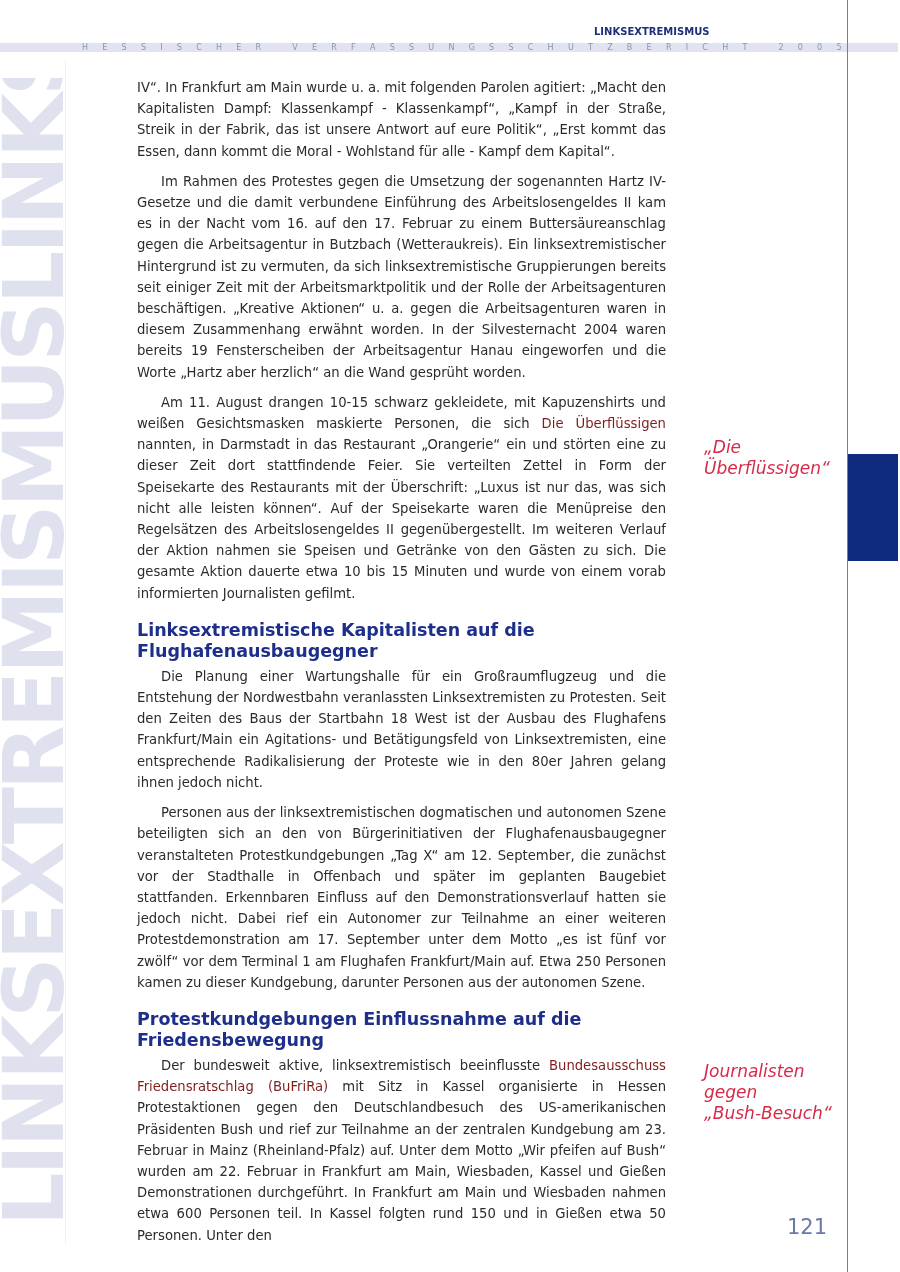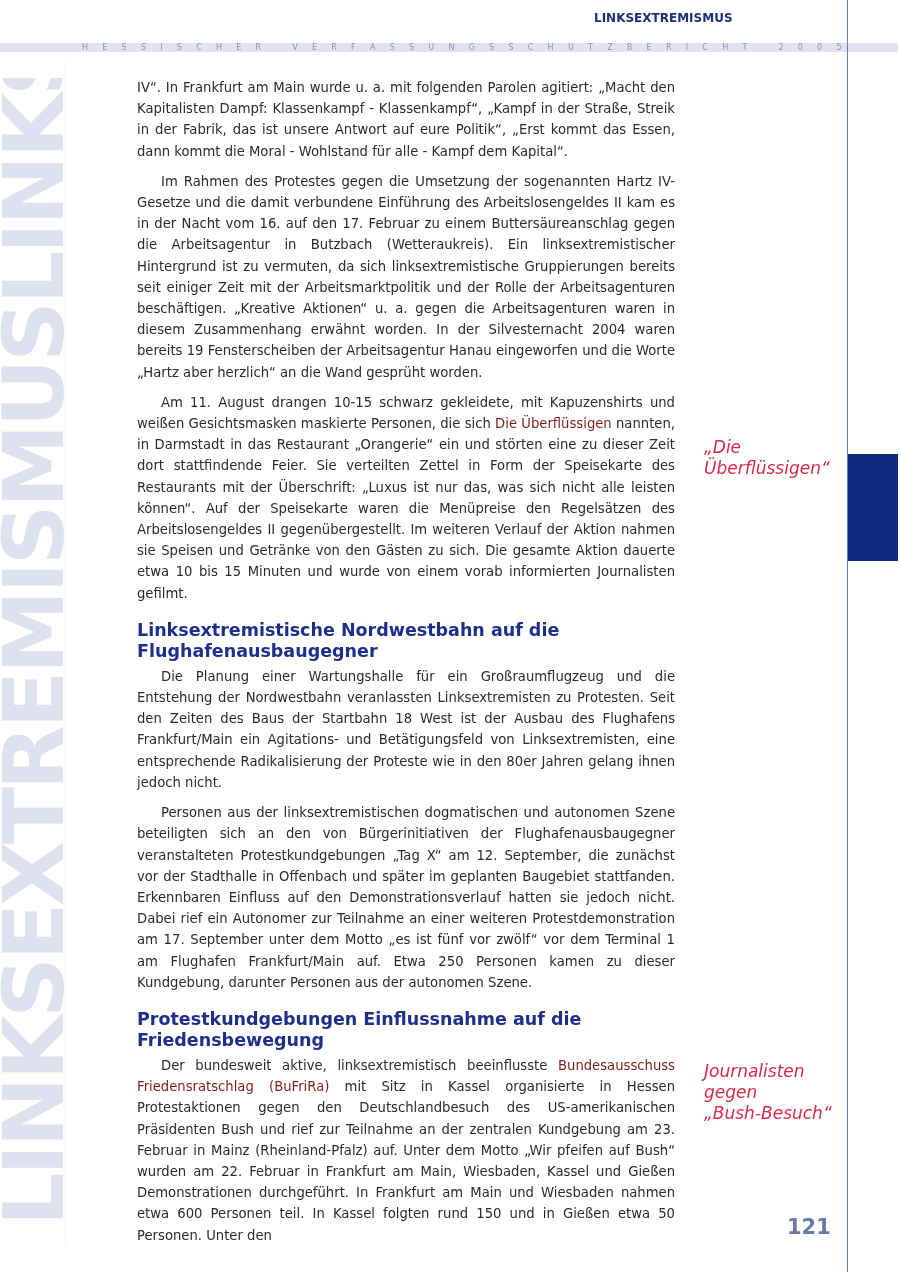--- a/index.html
+++ b/index.html
@@ -23,22 +23,22 @@
       font-size: 84px;
       line-height: 68px;
       letter-spacing: -3px;
       color: #dfe2ee;
     }
     .gutter-line {
       position: absolute; left: 65px; top: 60px; width: 1px; height: 1185px;
       background: #f1f2f6;
     }
     .running-head {
-      position: absolute; left: 594px; top: 11px;
-      font-size: 12px; font-weight: bold; color: #1d2f7a; letter-spacing: 0px;
+      position: absolute; left: 594px; top: 26px;
+      font-size: 10px; font-weight: bold; color: #1d2f7a; letter-spacing: 0px;
     }
     .header-band {
       position: absolute; left: 0; top: 43px; width: 898px; height: 9px;
       background: #e1e4f0;
     }
     .header-band-text {
       position: absolute; left: 82px; top: 43px; width: 760px; height: 9px;
       font-size: 8px; line-height: 9px; color: #8a94b4;
       display: flex; justify-content: space-between;
     }
@@ -48,34 +48,34 @@
       background: #6a7fb0;
     }
     .chapter-tab {
       position: absolute; left: 848px; top: 454px; width: 50px; height: 107px;
       background: #102a80;
     }
     .content {
       position: absolute; left: 137px; top: 77px; width: 545px;
       font-size: 13.2px; line-height: 21.2px; color: #2b2b2b;
     }
-    .content p { margin: 0 7px 9px 0; text-align: justify; text-indent: 24px; }
+    .content p { margin: 0 16px 9px 0; text-align: justify; text-indent: 24px; }
     .content p.first { text-indent: 0; }
     .content h2 {
       margin: 16px 0 4px 0; font-size: 17.5px; line-height: 21px;
       font-weight: bold; color: #1d2f8a;
     }
     .hl { color: #7f1d1d; }
     .margin-note {
       position: absolute; left: 704px; width: 140px;
       font-size: 17px; line-height: 21px; font-style: italic; color: #d62a48;
     }
     .page-number {
       position: absolute; left: 787px; top: 1215px;
-      font-size: 21px; font-weight: bold; color: #6a7aa8;
+      font-size: 21px; font-weight: normal; color: #6a7aa8;
     }
   </style>
 </head>
 <body>
 
 <div class="watermark-clip">
   <div class="watermark">LINKSEXTREMISMUSLINKS</div>
 </div>
 <div class="gutter-line"></div>
 
@@ -124,21 +124,21 @@
     <span>5</span>
   </div>
 
 <div class="right-rule"></div>
 <div class="chapter-tab"></div>
 
 <div class="content">
   <p class="first">IV“. In Frankfurt am Main wurde u. a. mit folgenden Parolen agitiert: „Macht den Kapitalisten Dampf: Klassenkampf - Klassenkampf“, „Kampf in der Straße, Streik in der Fabrik, das ist unsere Antwort auf eure Politik“, „Erst kommt das Essen, dann kommt die Moral - Wohlstand für alle - Kampf dem Kapital“.</p>
   <p>Im Rahmen des Protestes gegen die Umsetzung der sogenannten Hartz IV-Gesetze und die damit verbundene Einführung des Arbeitslosengeldes II kam es in der Nacht vom 16. auf den 17. Februar zu einem Buttersäureanschlag gegen die Arbeitsagentur in Butzbach (Wetteraukreis). Ein linksextremistischer Hintergrund ist zu vermuten, da sich linksextremistische Gruppierungen bereits seit einiger Zeit mit der Arbeitsmarktpolitik und der Rolle der Arbeitsagenturen beschäftigen. „Kreative Aktionen“ u. a. gegen die Arbeitsagenturen waren in diesem Zusammenhang erwähnt worden. In der Silvesternacht 2004 waren bereits 19 Fensterscheiben der Arbeitsagentur Hanau eingeworfen und die Worte „Hartz aber herzlich“ an die Wand gesprüht worden.</p>
   <p><span>Am 11. August drangen 10-15 schwarz gekleidete, mit Kapuzenshirts und weißen Gesichtsmasken maskierte Personen, die sich </span><span class="hl">Die Überflüssigen</span><span> nannten, in Darmstadt in das Restaurant „Orangerie“ ein und störten eine zu dieser Zeit dort stattfindende Feier. Sie verteilten Zettel in Form der Speisekarte des Restaurants mit der Überschrift: „Luxus ist nur das, was sich nicht alle leisten können“. Auf der Speisekarte waren die Menüpreise den Regelsätzen des Arbeitslosengeldes II gegenübergestellt. Im weiteren Verlauf der Aktion nahmen sie Speisen und Getränke von den Gästen zu sich. Die gesamte Aktion dauerte etwa 10 bis 15 Minuten und wurde von einem vorab informierten Journalisten gefilmt.</span></p>
-  <h2>Linksextremistische Nordwestbahn auf die Flughafenausbaugegner</h2>
+  <h2>Linksextremistische Kapitalisten auf die Flughafenausbaugegner</h2>
   <p>Die Planung einer Wartungshalle für ein Großraumflugzeug und die Entstehung der Nordwestbahn veranlassten Linksextremisten zu Protesten. Seit den Zeiten des Baus der Startbahn 18 West ist der Ausbau des Flughafens Frankfurt/Main ein Agitations- und Betätigungsfeld von Linksextremisten, eine entsprechende Radikalisierung der Proteste wie in den 80er Jahren gelang ihnen jedoch nicht.</p>
   <p>Personen aus der linksextremistischen dogmatischen und autonomen Szene beteiligten sich an den von Bürgerinitiativen der Flughafenausbaugegner veranstalteten Protestkundgebungen „Tag X“ am 12. September, die zunächst vor der Stadthalle in Offenbach und später im geplanten Baugebiet stattfanden. Erkennbaren Einfluss auf den Demonstrationsverlauf hatten sie jedoch nicht. Dabei rief ein Autonomer zur Teilnahme an einer weiteren Protestdemonstration am 17. September unter dem Motto „es ist fünf vor zwölf“ vor dem Terminal 1 am Flughafen Frankfurt/Main auf. Etwa 250 Personen kamen zu dieser Kundgebung, darunter Personen aus der autonomen Szene.</p>
   <h2>Protestkundgebungen Einflussnahme auf die Friedensbewegung</h2>
   <p><span>Der bundesweit aktive, linksextremistisch beeinflusste </span><span class="hl">Bundesausschuss Friedensratschlag (BuFriRa)</span><span> mit Sitz in Kassel organisierte in Hessen Protestaktionen gegen den Deutschlandbesuch des US-amerikanischen Präsidenten Bush und rief zur Teilnahme an der zentralen Kundgebung am 23. Februar in Mainz (Rheinland-Pfalz) auf. Unter dem Motto „Wir pfeifen auf Bush“ wurden am 22. Februar in Frankfurt am Main, Wiesbaden, Kassel und Gießen Demonstrationen durchgeführt. In Frankfurt am Main und Wiesbaden nahmen etwa 600 Personen teil. In Kassel folgten rund 150 und in Gießen etwa 50 Personen. Unter den</span></p>
 </div>
 
 <div class="margin-note" style="top:437px;">„Die Überflüssigen“</div>
 <div class="margin-note" style="top:1061px;">
   <div>Journalisten</div>
   <div>gegen</div>

